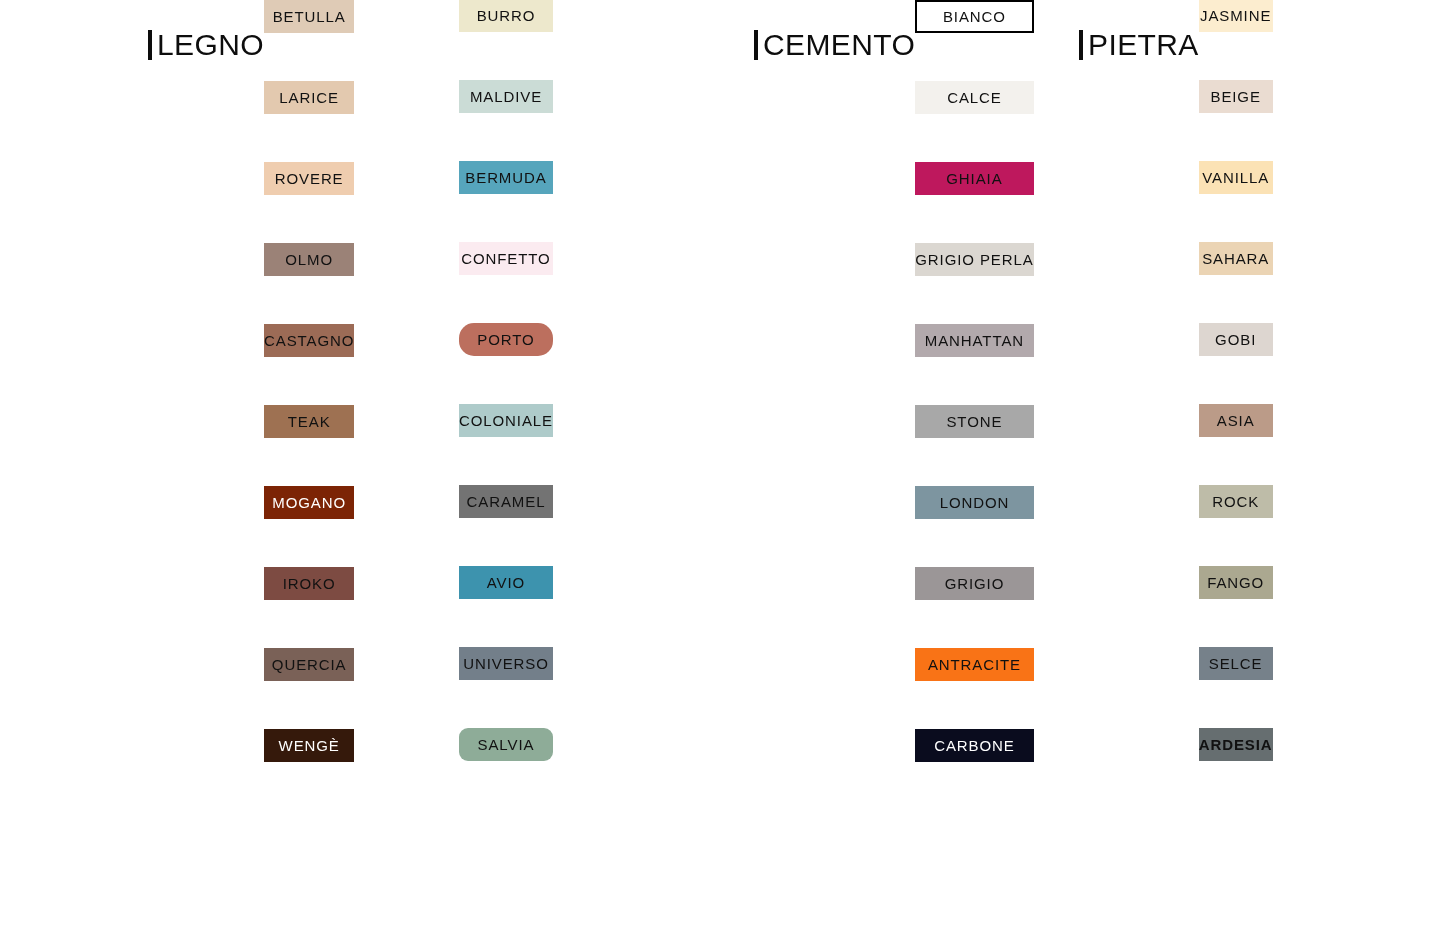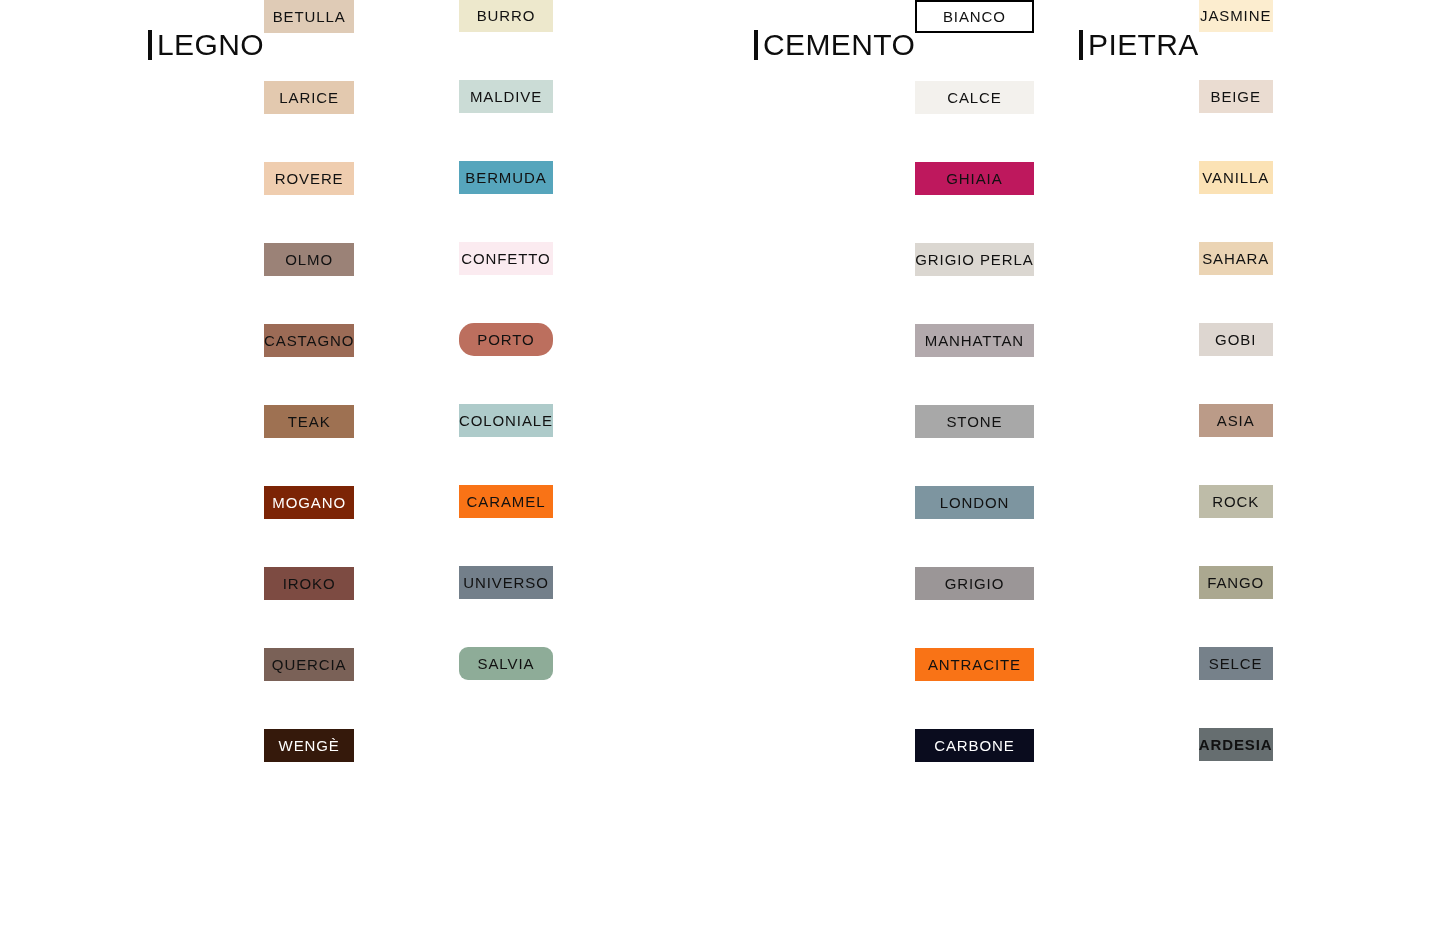--- a/index.html
+++ b/index.html
@@ -153,22 +153,25 @@
           </div>
         <div class="swatch" style="background-color: rgb(251, 235, 240); color: rgb(17, 17, 17);">
             <span class="label">CONFETTO</span>
           </div>
         <div class="swatch" style="background-color: rgb(188, 111, 94); color: rgb(17, 17, 17); border-radius: 15px;">
             <span class="label">PORTO</span>
           </div>
         <div class="swatch" style="background-color: rgb(174, 203, 202); color: rgb(17, 17, 17);">
             <span class="label">COLONIALE</span>
           </div>
-        <div class="swatch" style="background-color: #f97316; color: rgb(17, 17, 17); text-align: center;">
+        <div class="swatch" style="background-color: #737373; color: rgb(17, 17, 17); text-align: center;">
             <span class="label">CARAMEL</span>
+          </div>
+        <div class="swatch" style="background-color: rgb(61, 147, 174); color: rgb(17, 17, 17);">
+            <span class="label">AVIO</span>
           </div>
         <div class="swatch" style="background-color: rgb(115, 127, 138); color: rgb(17, 17, 17);">
             <span class="label">UNIVERSO</span>
           </div>
         <div class="swatch" style="background-color: rgb(142, 172, 152); color: rgb(17, 17, 17); border-radius: 9px;">
             <span class="label">SALVIA</span>
           </div>
       </div>
     </div>
 

